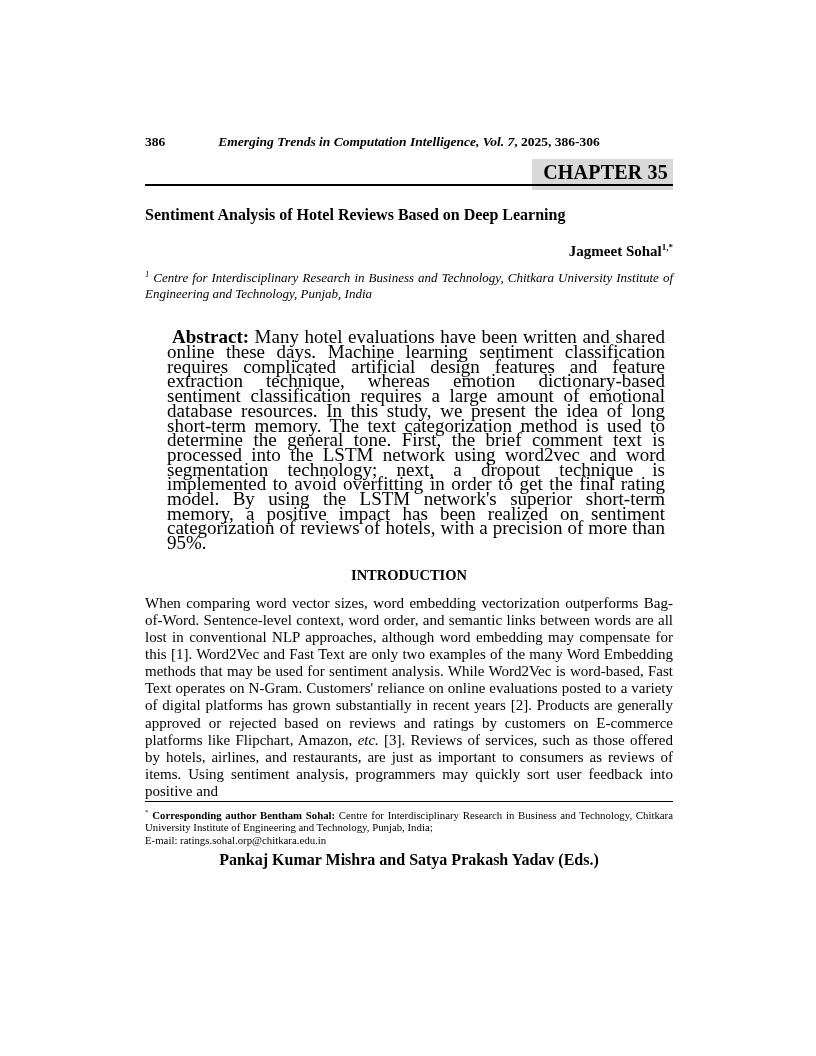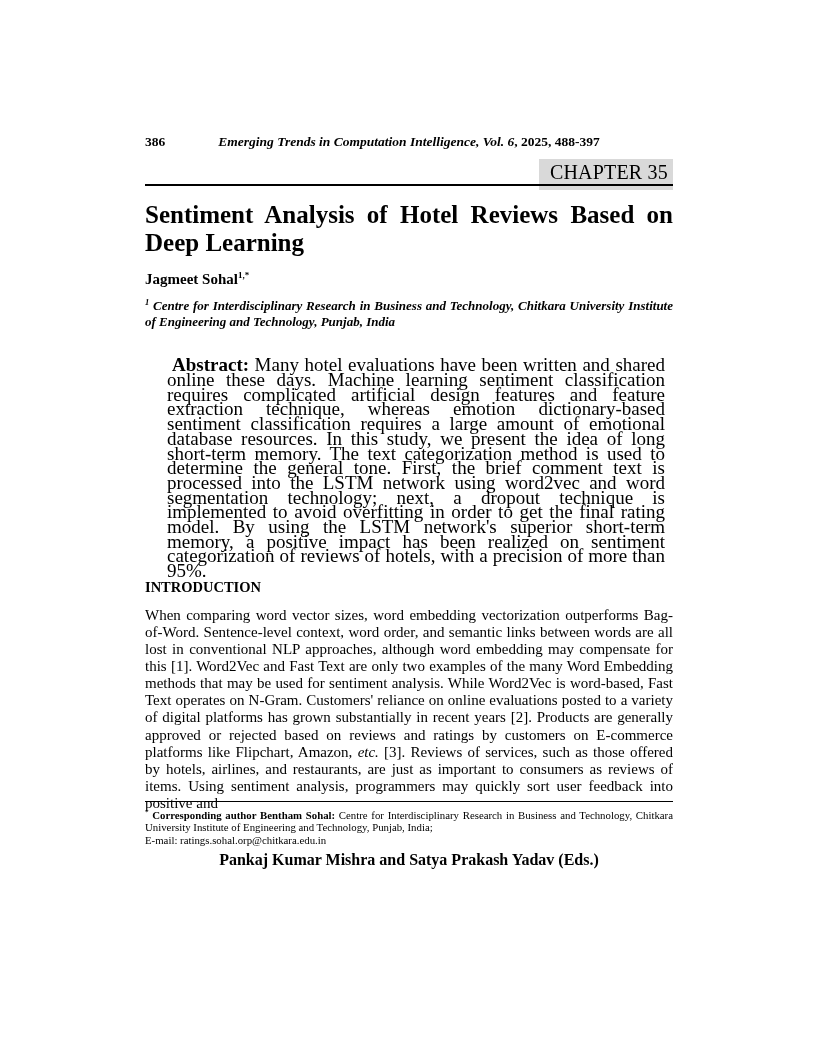--- a/index.html
+++ b/index.html
@@ -27,78 +27,80 @@
     line-height: 17px;
   }
   .page-number { width: 70px; }
   .running-title { flex: 1; text-align: center; }
   .running-title .it { font-style: italic; }
   
   .chapter-row { text-align: right; margin-top: 9px; }
   .chapter-label {
     display: inline-block;
     background: #d9d9d9;
-    font-weight: normal;
+    font-weight: bold;
     font-size: 20px;
     line-height: 23px;
     padding: 2px 5px 6px 11px;
     letter-spacing: 0.2px;
   }
   .header-rule {
     height: 0;
     border-top: 2px solid #000000;
     margin-top: -6px;
     position: relative;
   }
   
   .article-title {
     margin: 15px 0 0 0;
-    font-size: 25px;
+    font-size: 16px;
     font-weight: bold;
     line-height: 28px;
     text-align: justify;
     font-family: Liberation Serif, serif;
   }
   .author-line {
     margin-top: 9px;
     font-size: 15px;
     font-weight: bold;
     line-height: 18px;
+    text-align: right;
   }
   .author-line sup { font-size: 9px; }
   .affiliation {
     margin-top: 7px;
     font-size: 13px;
     font-style: italic;
     line-height: 15.5px;
     text-align: justify;
-    font-weight: bold;
   }
   .affiliation sup { font-size: 8.5px; }
   
   .abstract {
     margin: 29px 8px 0 22px;
     font-size: 19px;
     line-height: 14.7px;
     text-align: justify;
     text-indent: 5px;
   }
   .abstract .lbl { font-weight: bold; }
   
   .keywords {
     margin-top: 25px;
     font-size: 14.5px;
     line-height: 17px;
   }
   .keywords .lbl { font-weight: bold; }
   
   .section-heading {
+    margin-top: 16px;
     font-size: 14.5px;
     font-weight: bold;
     line-height: 17px;
+    text-align: center;
   }
   .body-paragraph {
     margin-top: 11px;
     font-size: 15px;
     line-height: 17.1px;
     text-align: justify;
   }
   .body-paragraph .it { font-style: italic; }
   
   .footnote-block {
@@ -129,21 +131,21 @@
   }
 </style>
 </head>
 <body>
 
 <div class="page">
   <div class="content">
 
     <div class="running-header">
       <span class="page-number">386</span>
-      <span class="running-title"><span class="it">Emerging Trends in Computation Intelligence, Vol. 6</span><span>, 2025, 488-397</span></span>
+      <span class="running-title"><span class="it">Emerging Trends in Computation Intelligence, Vol. 7</span><span>, 2025, 386-306</span></span>
       <span class="page-number"></span>
     </div>
 
     <div class="chapter-row">
       <span class="chapter-label">CHAPTER 35</span>
     </div>
     <div class="header-rule"></div>
 
     <h1 class="article-title">Sentiment Analysis of Hotel Reviews Based on Deep Learning</h1>
 

